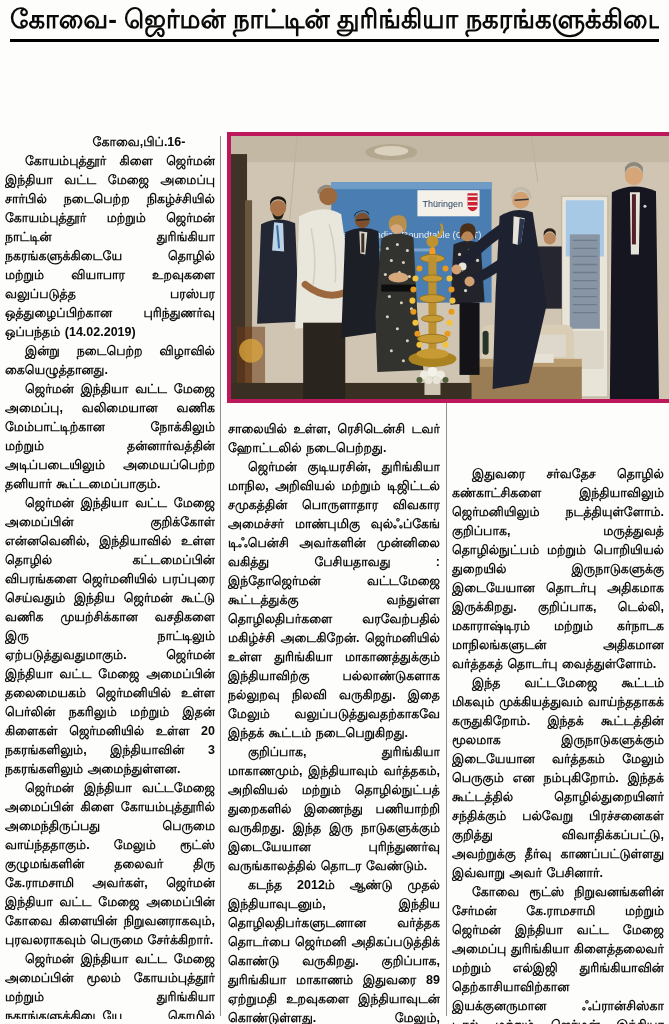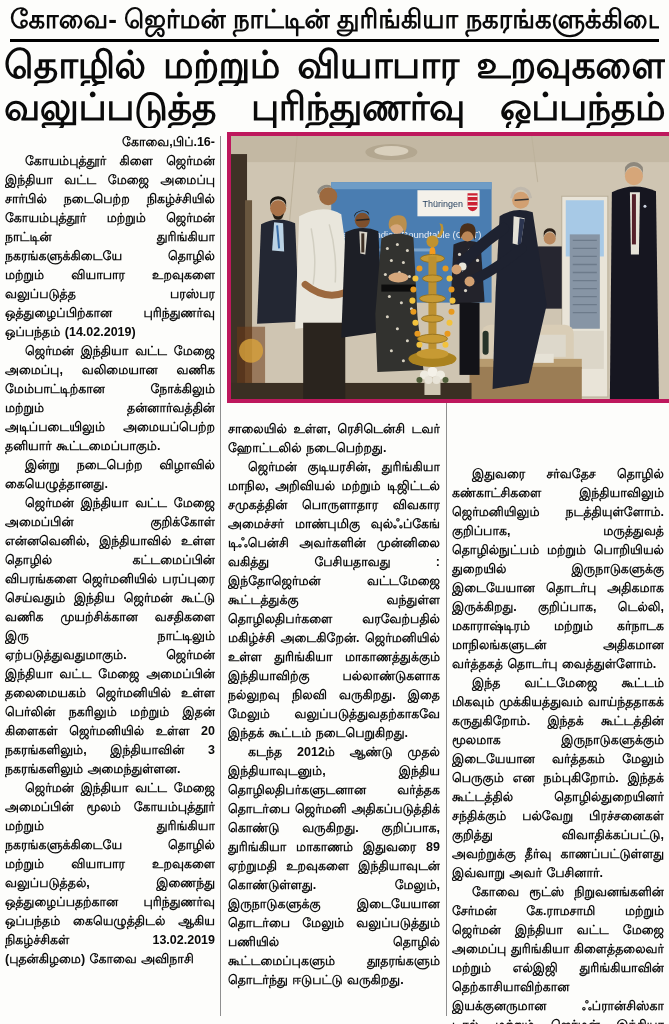--- a/index.html
+++ b/index.html
@@ -26,51 +26,48 @@
   
   .col {
     position:absolute; font-size:12.5px; line-height:19px;
     text-align:justify; font-weight:600; word-spacing:1px;
   }
   .col p { margin:0; }
   .col p.indent { text-indent:20px; }
   .col-left  { left:5px;   top:133px; width:210px; height:886px; overflow:hidden; }
   .col-mid   { left:228px; top:400px; width:212px; height:620px; overflow:hidden;margin-top:20px; }
   .col-right { left:452px; top:421px; width:212px; height:620px; overflow:hidden;margin-top:44px; }
-  .dateline { font-weight:bold; text-align:right; padding-left:58px; }
+  .dateline { font-weight:bold; text-align:center; padding-left:58px; }
   .vrule { position:absolute; width:1px; background:#8f8f8f; }
   .vrule-1 { left:220px; top:136px; height:880px; }
   .vrule-2 { left:446px; top:402px; height:614px; }
   
   .photo {
     position:absolute; left:227px; top:132px; width:438px; height:263px;
     border:4px solid #be185d; background:#f97316; overflow:hidden;
   }
   .photo svg { display:block; width:100%; height:100%; }
 </style>
 </head>
 <body>
 
 <div class="page">
 
   <div class="kicker">கோவை- ஜெர்மன் நாட்டின் துரிங்கியா நகரங்களுக்கிடையே</div>
-  <div class="headline">
-    <div class="hl-line">தொழில் மற்றும் வியாபார உறவுகளை</div>
-    <div class="hl-line">வலுப்படுத்த புரிந்துணர்வு ஒப்பந்தம்</div>
-  </div>
 
   <div class="vrule vrule-1"></div>
   <div class="vrule vrule-2"></div>
 
   <div class="col col-left">
     <p class="dateline">கோவை,பிப்.16-</p>
     <p class="indent">கோயம்புத்தூர் கிளை ஜெர்மன் இந்தியா வட்ட மேஜை அமைப்பு சார்பில் நடைபெற்ற நிகழ்ச்சியில் கோயம்புத்தூர் மற்றும் ஜெர்மன் நாட்டின் துரிங்கியா நகரங்களுக்கிடையே தொழில் மற்றும் வியாபார உறவுகளை வலுப்படுத்த பரஸ்பர ஒத்துழைப்பிற்கான புரிந்துணர்வு ஒப்பந்தம் (14.02.2019)</p>
+    <p class="indent">இன்று நடைபெற்ற விழாவில் கையெழுத்தானது.</p>
     <p class="indent">ஜெர்மன் இந்தியா வட்ட மேஜை அமைப்பு, வலிமையான வணிக மேம்பாட்டிற்கான நோக்கிலும் மற்றும் தன்னார்வத்தின் அடிப்படையிலும் அமையப்பெற்ற தனியார் கூட்டமைப்பாகும்.</p>
-    <p class="indent">இன்று நடைபெற்ற விழாவில் கையெழுத்தானது.</p>
     <p class="indent">ஜெர்மன் இந்தியா வட்ட மேஜை அமைப்பின் குறிக்கோள் என்னவெனில், இந்தியாவில் உள்ள தொழில் கட்டமைப்பின் விபரங்களை ஜெர்மனியில் பரப்புரை செய்வதும் இந்திய ஜெர்மன் கூட்டு வணிக முயற்சிக்கான வசதிகளை இரு நாட்டிலும் ஏற்படுத்துவதுமாகும். ஜெர்மன் இந்தியா வட்ட மேஜை அமைப்பின் தலைமையகம் ஜெர்மனியில் உள்ள பெர்லின் நகரிலும் மற்றும் இதன் கிளைகள் ஜெர்மனியில் உள்ள 20 நகரங்களிலும், இந்தியாவின் 3 நகரங்களிலும் அமைந்துள்ளன.</p>
+    <p class="indent">ஜெர்மன் இந்தியா வட்டமேஜை அமைப்பின் கிளை கோயம்புத்தூரில் அமைந்திருப்பது பெருமை வாய்ந்ததாகும். மேலும் ரூட்ஸ் குழுமங்களின் தலைவர் திரு கே.ராமசாமி அவர்கள், ஜெர்மன் இந்தியா வட்ட மேஜை அமைப்பின் கோவை கிளையின் நிறுவனராகவும், புரவலராகவும் பெருமை சேர்க்கிறார்.</p>
     <p class="indent">ஜெர்மன் இந்தியா வட்ட மேஜை அமைப்பின் மூலம் கோயம்புத்தூர் மற்றும் துரிங்கியா நகரங்களுக்கிடையே தொழில் மற்றும் வியாபார உறவுகளை வலுப்படுத்தல், இணைந்து ஒத்துழைப்பதற்கான புரிந்துணர்வு ஒப்பந்தம் கையெழுத்திடல் ஆகிய நிகழ்ச்சிகள் 13.02.2019 (புதன்கிழமை) கோவை அவிநாசி</p>
   </div>
 
   <div class="photo">
     <svg viewBox="0 0 437 262" preserveAspectRatio="none">
 
       <rect x="0" y="0" width="437" height="262" fill="#cfc5b2"></rect>
       <rect x="0" y="0" width="437" height="26" fill="#c3b8a3"></rect>
       <ellipse cx="160" cy="16" rx="26" ry="8" fill="#b3a790"></ellipse>
       <ellipse cx="160" cy="15" rx="17" ry="5" fill="#d9d0bd"></ellipse>
@@ -253,20 +250,21 @@
             <circle cx="188" cy="243" r="3" fill="#4f5d3a"></circle>
           <circle cx="214" cy="243" r="3" fill="#4f5d3a"></circle>
         </g>
       </g>
     </svg>
   </div>
 
   <div class="col col-mid">
     <p>சாலையில் உள்ள, ரெசிடென்சி டவர் ஹோட்டலில் நடைபெற்றது.</p>
     <p class="indent">ஜெர்மன் குடியரசின், துரிங்கியா மாநில, அறிவியல் மற்றும் டிஜிட்டல் சமுகத்தின் பொருளாதார விவகார அமைச்சர் மாண்புமிகு வுல்ஃப்கேங் டிஃபென்சி அவர்களின் முன்னிலை வகித்து பேசியதாவது : இந்தோஜெர்மன் வட்டமேஜை கூட்டத்துக்கு வந்துள்ள தொழிலதிபர்களை வரவேற்பதில் மகிழ்ச்சி அடைகிறேன். ஜெர்மனியில் உள்ள துரிங்கியா மாகாணத்துக்கும் இந்தியாவிற்கு பல்லாண்டுகளாக நல்லுறவு நிலவி வருகிறது. இதை மேலும் வலுப்படுத்துவதற்காகவே இந்தக் கூட்டம் நடைபெறுகிறது.</p>
+    <p class="indent">குறிப்பாக, துரிங்கியா மாகாணமும், இந்தியாவும் வர்த்தகம், அறிவியல் மற்றும் தொழில்நுட்பத் துறைகளில் இணைந்து பணியாற்றி வருகிறது. இந்த இரு நாடுகளுக்கும் இடையேயான புரிந்துணர்வு வருங்காலத்தில் தொடர வேண்டும்.</p>
     <p class="indent">கடந்த 2012ம் ஆண்டு முதல் இந்தியாவுடனும், இந்திய தொழிலதிபர்களுடனான வர்த்தக தொடர்பை ஜெர்மனி அதிகப்படுத்திக் கொண்டு வருகிறது. குறிப்பாக, துரிங்கியா மாகாணம் இதுவரை 89 ஏற்றுமதி உறவுகளை இந்தியாவுடன் கொண்டுள்ளது. மேலும், இருநாடுகளுக்கு இடையேயான தொடர்பை மேலும் வலுப்படுத்தும் பணியில் தொழில் கூட்டமைப்புகளும் தூதரங்களும் தொடர்ந்து ஈடுபட்டு வருகிறது.</p>
   </div>
 
   <div class="col col-right">
     <p class="indent">இதுவரை சர்வதேச தொழில் கண்காட்சிகளை இந்தியாவிலும் ஜெர்மனியிலும் நடத்தியுள்ளோம். குறிப்பாக, மருத்துவத் தொழில்நுட்பம் மற்றும் பொறியியல் துறையில் இருநாடுகளுக்கு இடையேயான தொடர்பு அதிகமாக இருக்கிறது. குறிப்பாக, டெல்லி, மகாராஷ்டிரம் மற்றும் கர்நாடக மாநிலங்களுடன் அதிகமான வர்த்தகத் தொடர்பு வைத்துள்ளோம்.</p>
     <p class="indent">இந்த வட்டமேஜை கூட்டம் மிகவும் முக்கியத்துவம் வாய்ந்ததாகக் கருதுகிறோம். இந்தக் கூட்டத்தின் மூலமாக இருநாடுகளுக்கும் இடையேயான வர்த்தகம் மேலும் பெருகும் என நம்புகிறோம். இந்தக் கூட்டத்தில் தொழில்துறையினர் சந்திக்கும் பல்வேறு பிரச்சனைகள் குறித்து விவாதிக்கப்பட்டு, அவற்றுக்கு தீர்வு காணப்பட்டுள்ளது இவ்வாறு அவர் பேசினார்.</p>
     <p class="indent">கோவை ரூட்ஸ் நிறுவனங்களின் சேர்மன் கே.ராமசாமி மற்றும் ஜெர்மன் இந்தியா வட்ட மேஜை அமைப்பு துரிங்கியா கிளைத்தலைவர் மற்றும் எல்இஜி துரிங்கியாவின் தெற்காசியாவிற்கான இயக்குனருமான ஃப்ரான்சிஸ்கா டால் மற்றும் ஜெர்மன் இந்தியா வட்ட மேஜை அமைப்பு கோயம்புத்தூர் கிளைத்தலைவரும் ரூட்ஸ் நிறுவனங்களின் இயக்குனருமான டாக்டர் எஸ்.சந்திரசேகர் ஆகியோர் வரவேற்புரை நிகழ்த்தினார்கள்.</p>
   </div>
 
 </div>

